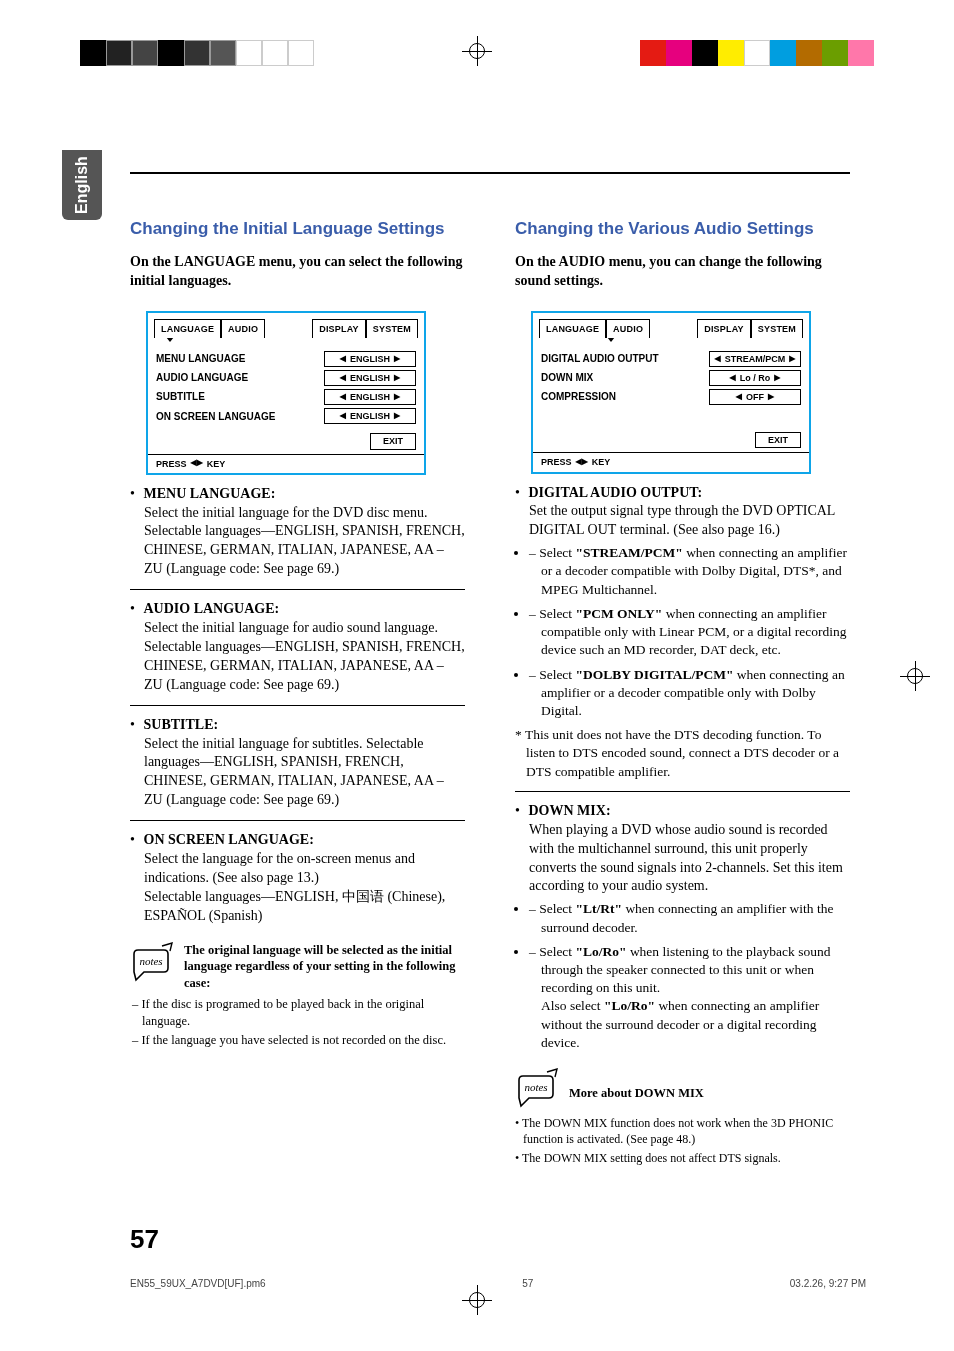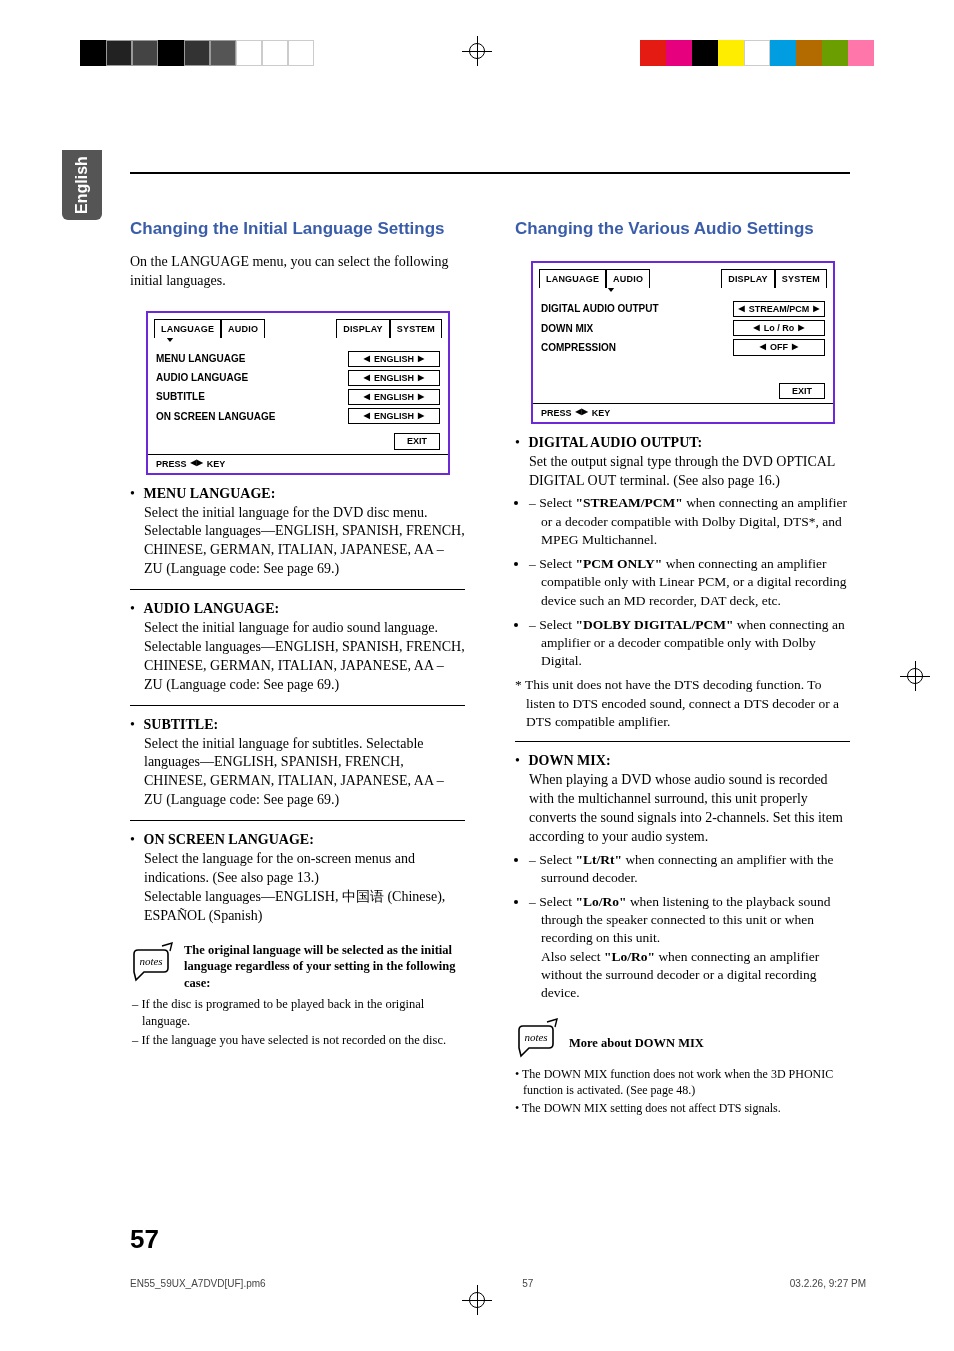--- a/index.html
+++ b/index.html
@@ -36,23 +36,23 @@
   .page {
     position:absolute; left:130px; top:172px; width:720px;
   }
   .top-rule { border-top:2px solid #000; margin-bottom:44px; }
   .columns { display:flex; gap:50px; }
   .col { width:50%; font-size:13.5px; line-height:1.35; }
   .col h2 {
     font-family:Arial,Helvetica,sans-serif; font-weight:bold; font-size:17px;
     color:#3a5daa; margin-bottom:12px;
   }
-  .intro { font-size:14px; margin-bottom:10px; }
-
-  .menu-box { border:2px solid #6d28d9; width:304px; margin:20px 0 10px 16px; font-family:Arial,Helvetica,sans-serif; font-size:10px; font-weight:bold; }
+  .intro { font-size:14px; margin-bottom:10px;font-weight:bold; }
+
+  .menu-box { border:2px solid #0ea5e9; width:280px; margin:20px 0 10px 16px; font-family:Arial,Helvetica,sans-serif; font-size:10px; font-weight:bold; }
   .tabs-row { display:flex; padding:6px 6px 0 6px; gap:0; align-items:flex-end; }
   .tab { padding:3px 6px; border:1px solid #000; border-bottom:none; font-size:9px; letter-spacing:0.2px; }
   .tab.active { background:#fff; }
   .tab-cursor { width:0;height:0;border-left:4px solid transparent;border-right:4px solid transparent;border-top:5px solid #000; margin-left:18px; margin-top:-1px; margin-bottom:4px;}
   .tab-cursor.audio { margin-left:74px; }
   .menu-body { padding:2px 8px 6px 8px; }
   .menu-row { display:flex; align-items:center; justify-content:space-between; margin:3px 0; }
   .opt-box { border:1px solid #000; padding:1px 2px; display:flex; align-items:center; gap:4px; min-width:92px; justify-content:center; font-size:9px; }
   .arrow-l::before{content:"◀"; font-size:8px}
   .arrow-r::after{content:"▶"; font-size:8px}
@@ -221,20 +221,21 @@
         </div>
       </div>
       <ul class="note-list">
         <li>– If the disc is programed to be played back in the original language.</li>
         <li>– If the language you have selected is not recorded on the disc.</li>
       </ul>
     </div>
 
     <div class="col">
       <h2>Changing the Various Audio Settings</h2>
+      <p class="intro">On the AUDIO menu, you can change the following sound settings.</p>
 
       <div class="menu-box">
         <div class="tabs-row">
           <div class="tab">LANGUAGE</div>
           <div class="tab active">AUDIO</div>
           <div style="flex:1"></div>
           <div class="tab">DISPLAY</div>
           <div class="tab">SYSTEM</div>
         </div>
         <div class="tab-cursor audio"></div>

